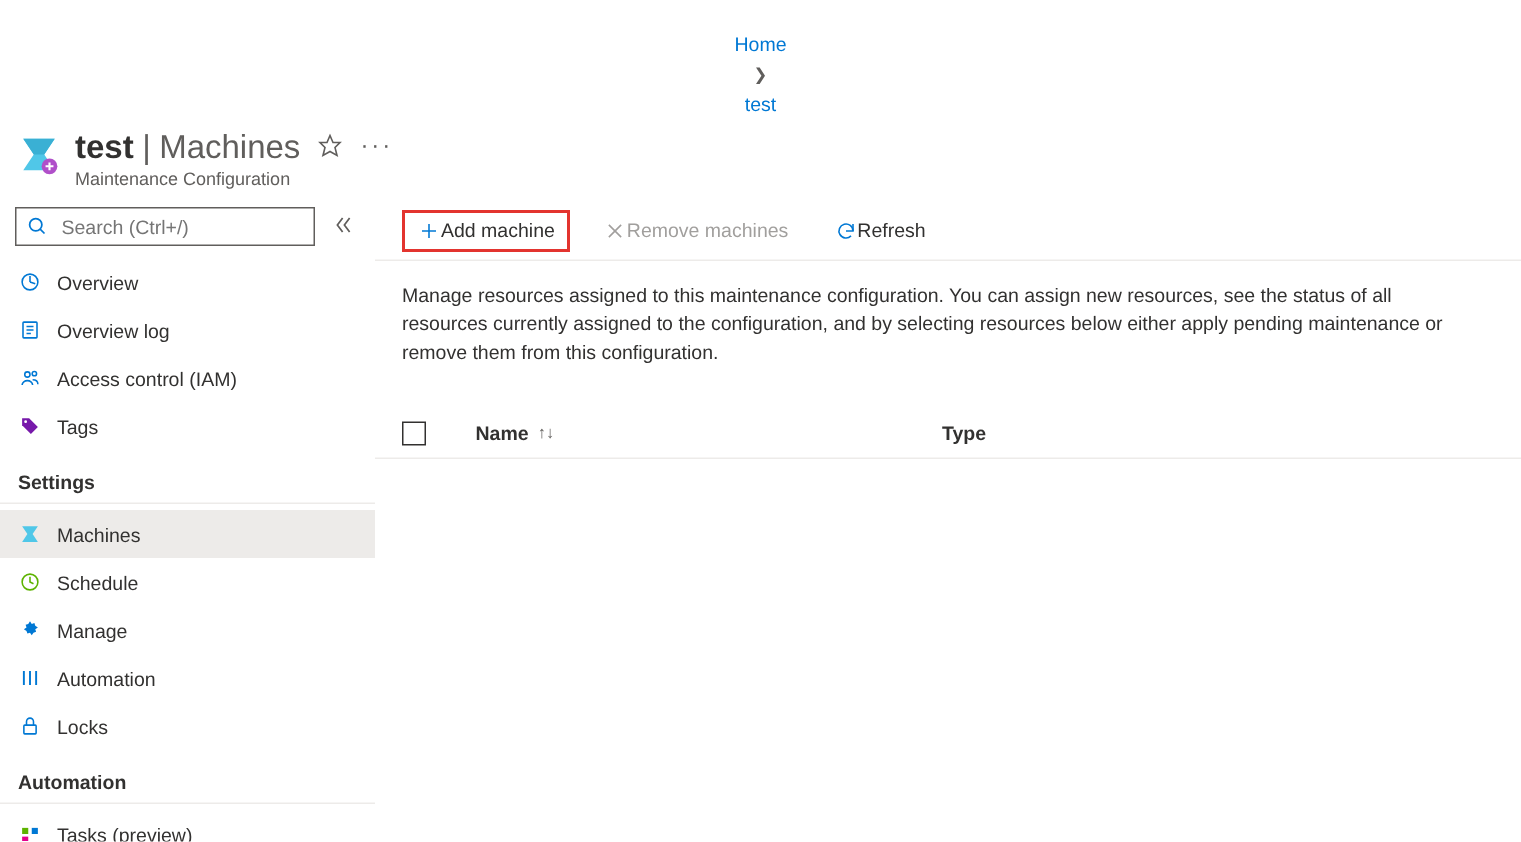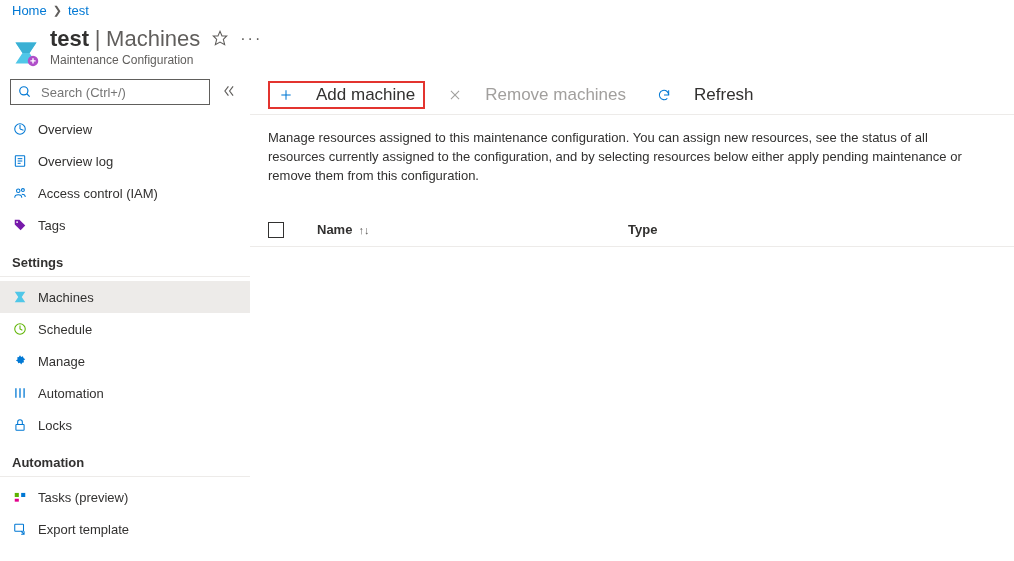--- a/index.html
+++ b/index.html
@@ -9,27 +9,28 @@
     font-size: 13px;
     color: #323130;
     background: #ffffff;
     width: 1014px;
     height: 561px;
     overflow: hidden;
   }
   a { color: #0078d4; text-decoration: none; }
   .breadcrumb {
     display: flex; align-items: center;
-    padding: 3px 12px 0 12px;
+    padding: 22px 12px 0 12px;
     font-size: 13px;
     gap: 6px;
+    flex-direction: column;
   }
   .breadcrumb .sep { color: #605e5c; font-size: 11px; }
   .header {
-    display: flex; align-items: flex-end;
+    display: flex; align-items: flex-start;
     padding: 8px 12px 8px 12px;
     gap: 10px;
   }
   .res-icon {
     width: 28px; height: 28px;
     margin-top: 4px;
     flex-shrink: 0;
   }
   .title-block { display: flex; flex-direction: column; }
   .title-line { display: flex; align-items: center; gap: 12px; }
@@ -83,25 +84,25 @@
   }
   .toolbar {
     display: flex; align-items: center;
     padding: 6px 0 6px 18px;
     gap: 14px;
     border-bottom: 1px solid #edebe9;
     height: 40px;
   }
   .tb-btn {
     display: inline-flex; align-items: center;
-    gap: 22px;
+    gap: 0;
     height: 28px;
     padding: 0 8px;
     cursor: pointer;
-    font-size: 17px;
+    font-size: 13px;
     background: transparent;
     border: none;
     color: #323130;
   }
   .tb-btn.disabled { color: #a19f9d; cursor: default; }
   .tb-btn .tb-icon { width: 16px; height: 16px; display: inline-flex; align-items:center; justify-content:center; }
   .highlight-red { border: 2px solid #e3342f; }
   .descr {
     padding: 14px 24px 0 18px;
     font-size: 13px;

